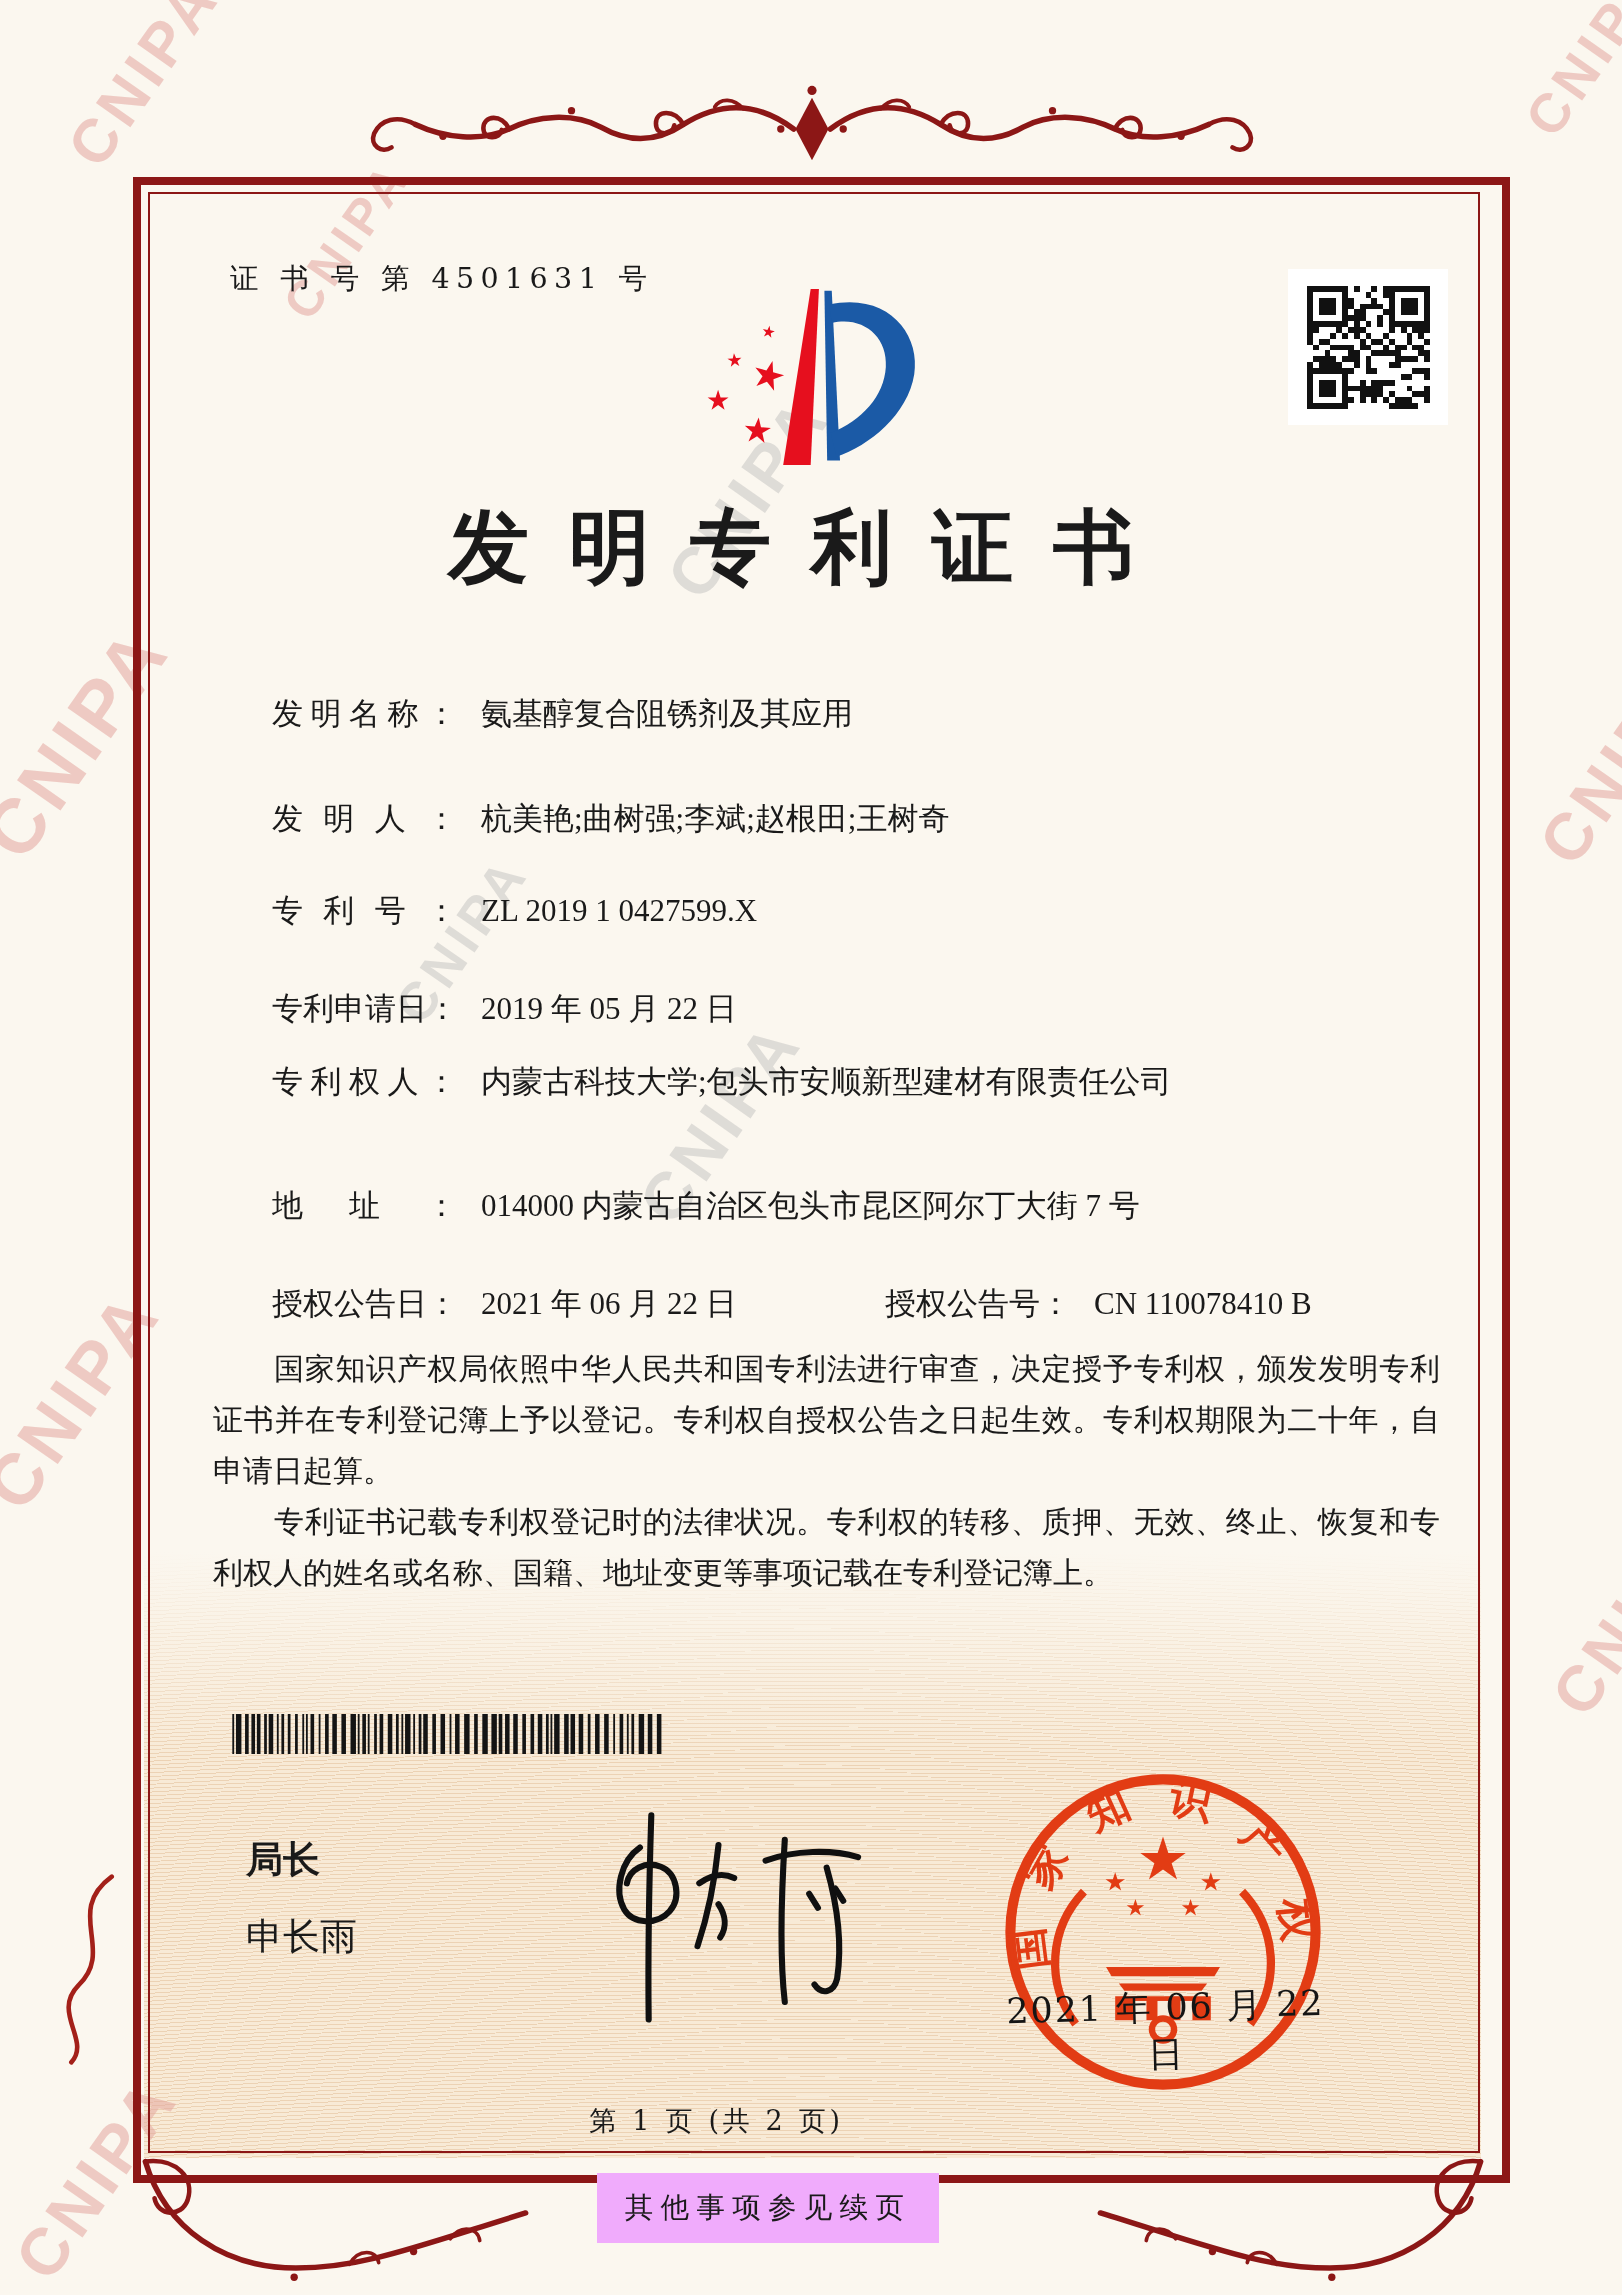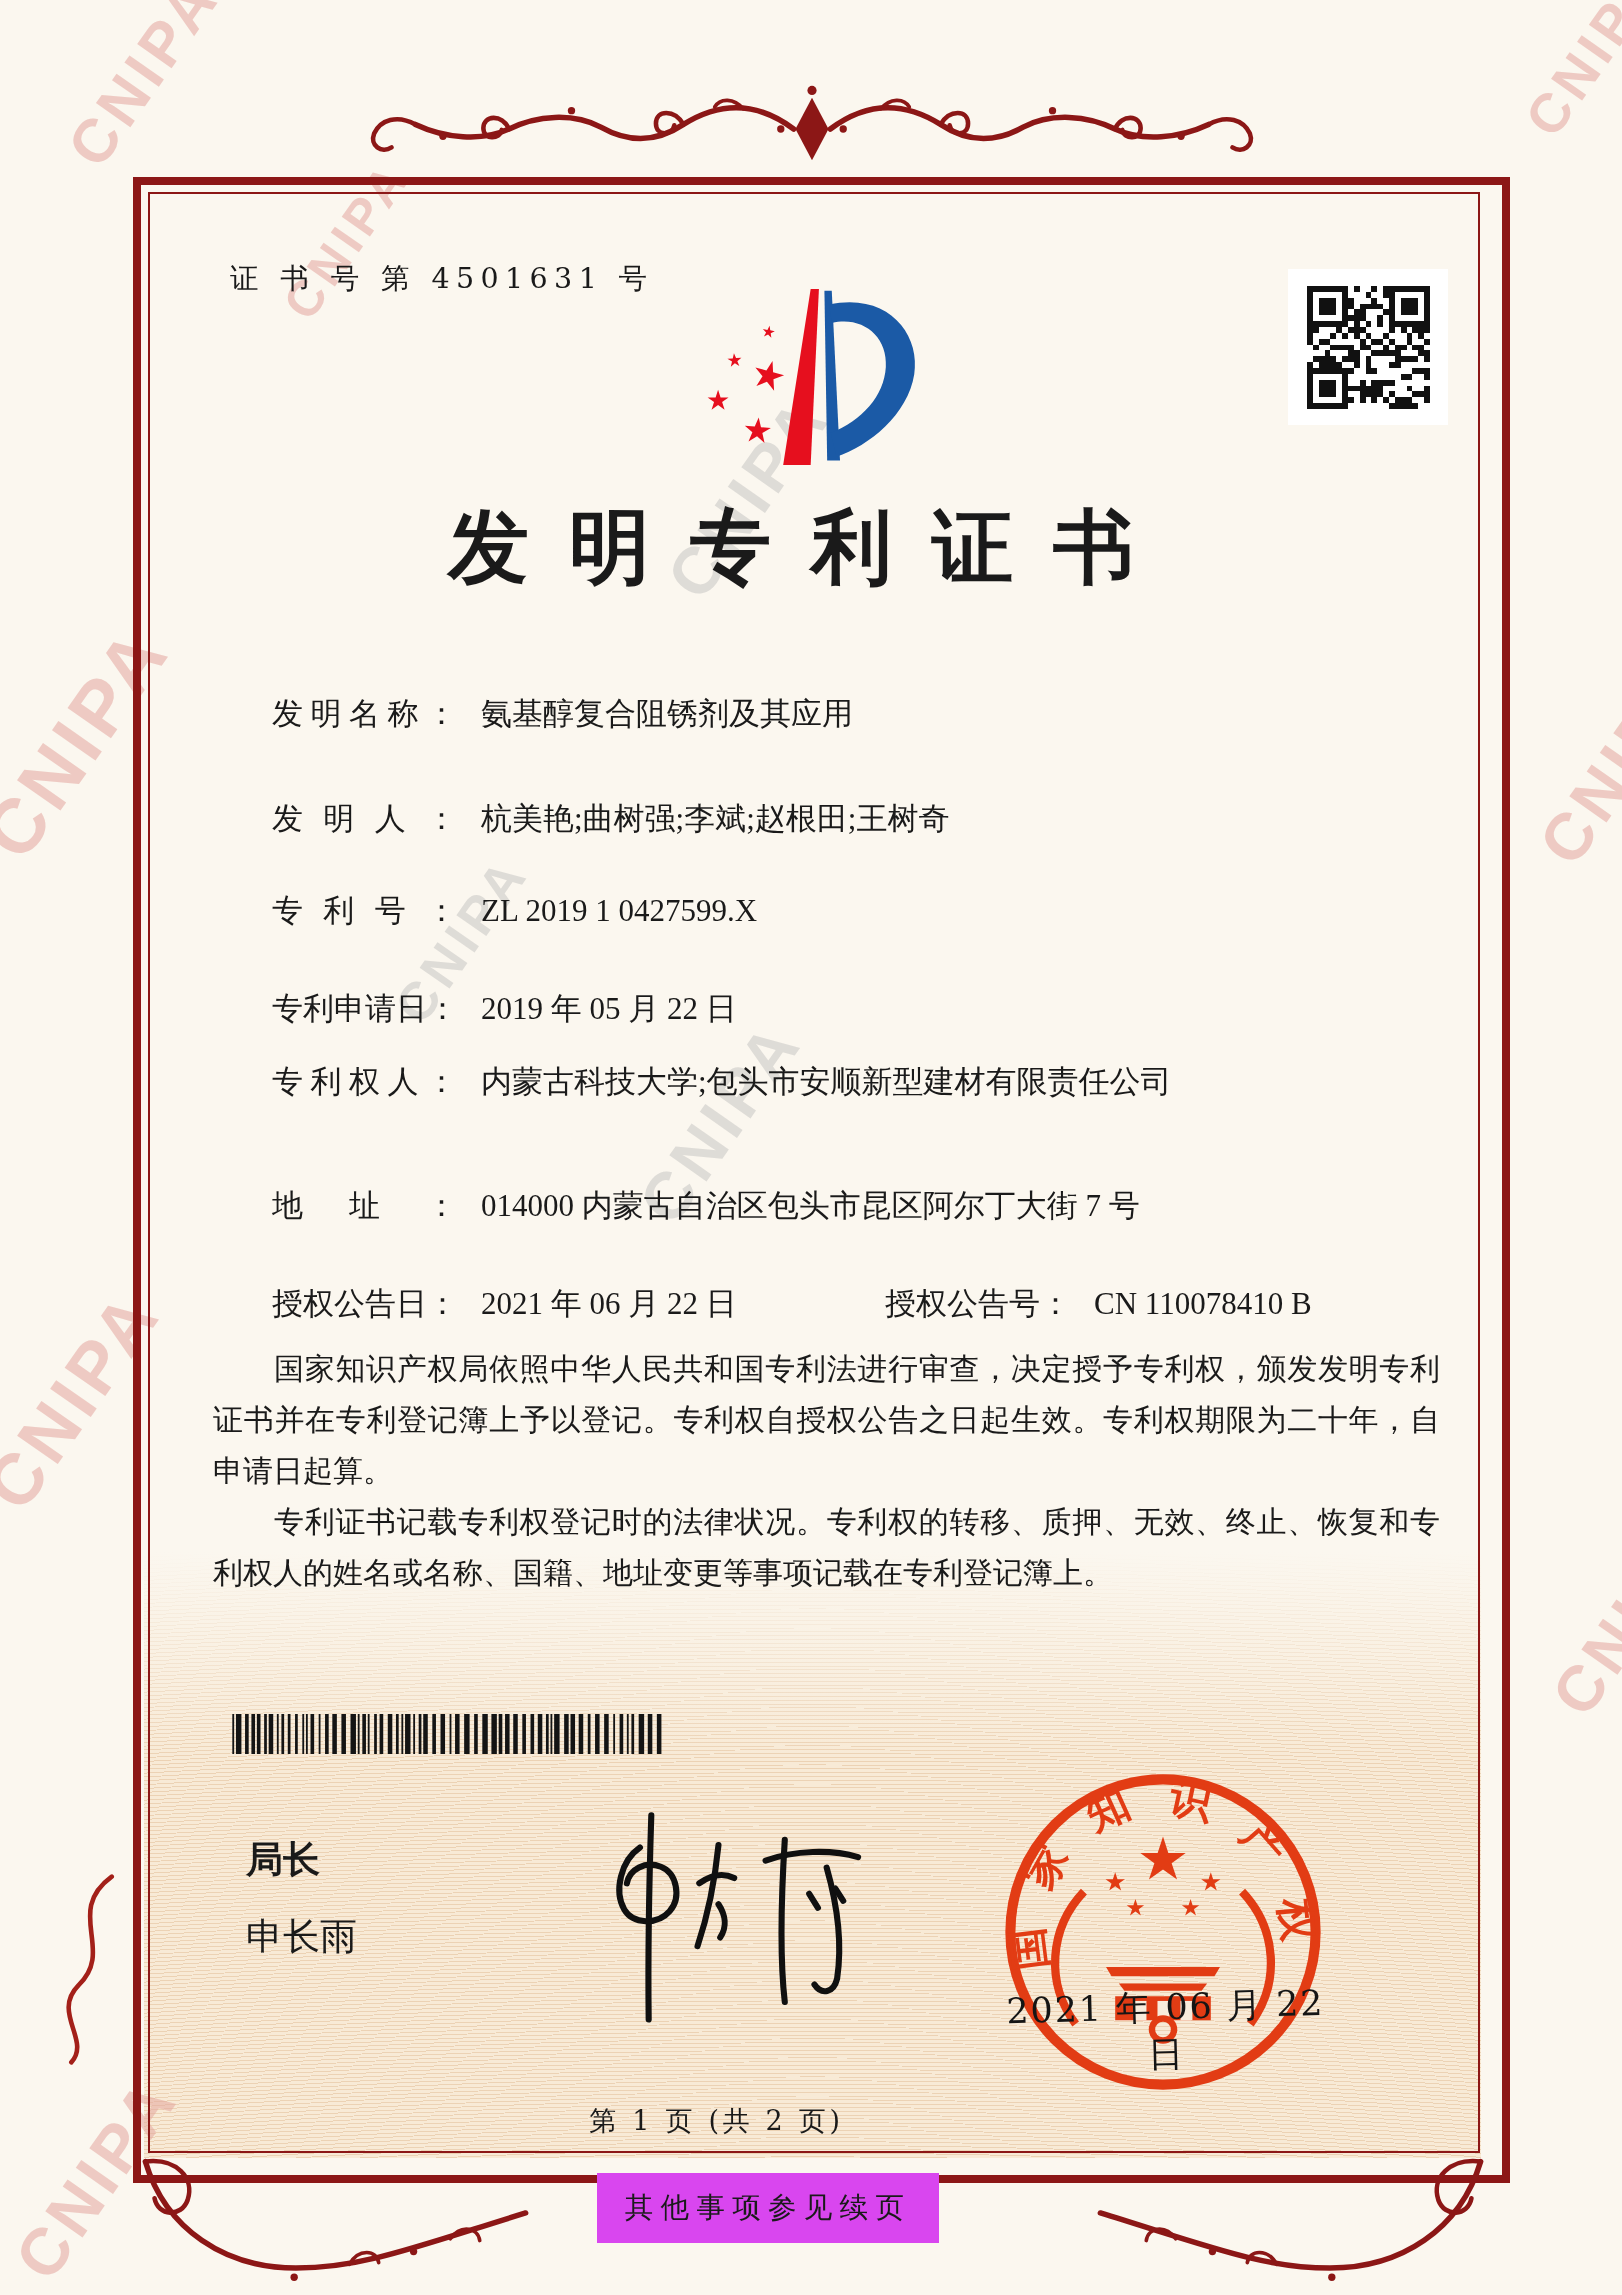--- a/index.html
+++ b/index.html
@@ -46,21 +46,21 @@
   .sig-name{position:absolute;left:246px;top:1912px;font-size:37px;
       font-family:"Liberation Sans","DejaVu Sans",sans-serif;font-weight:400;}
   .sig-script{position:absolute;left:537px;top:1798px;}
   
   .seal{position:absolute;left:992px;top:1761px;}
   .seal-date{position:absolute;left:996px;top:1984px;width:340px;text-align:center;
       font-size:35px;letter-spacing:1.8px;color:#151515;transform:rotate(-1.5deg);}
   
   .page-num{position:absolute;left:37px;top:2103px;width:1359px;text-align:center;
       font-size:27px;letter-spacing:3.7px;}
-  .foot-note{position:absolute;left:597px;top:2173px;width:342px;height:70px;background:#d946ef;
+  .foot-note{position:absolute;left:597px;top:2173px;width:342px;height:70px;background:#f0abfc;
       display:flex;align-items:center;justify-content:center;font-size:28.5px;letter-spacing:7.3px;}
   .orn{position:absolute;}
   svg{display:block;}
 </style>
 </head>
 <body>
 
 <div class="page">
 
   <div class="wave-zone"></div>

